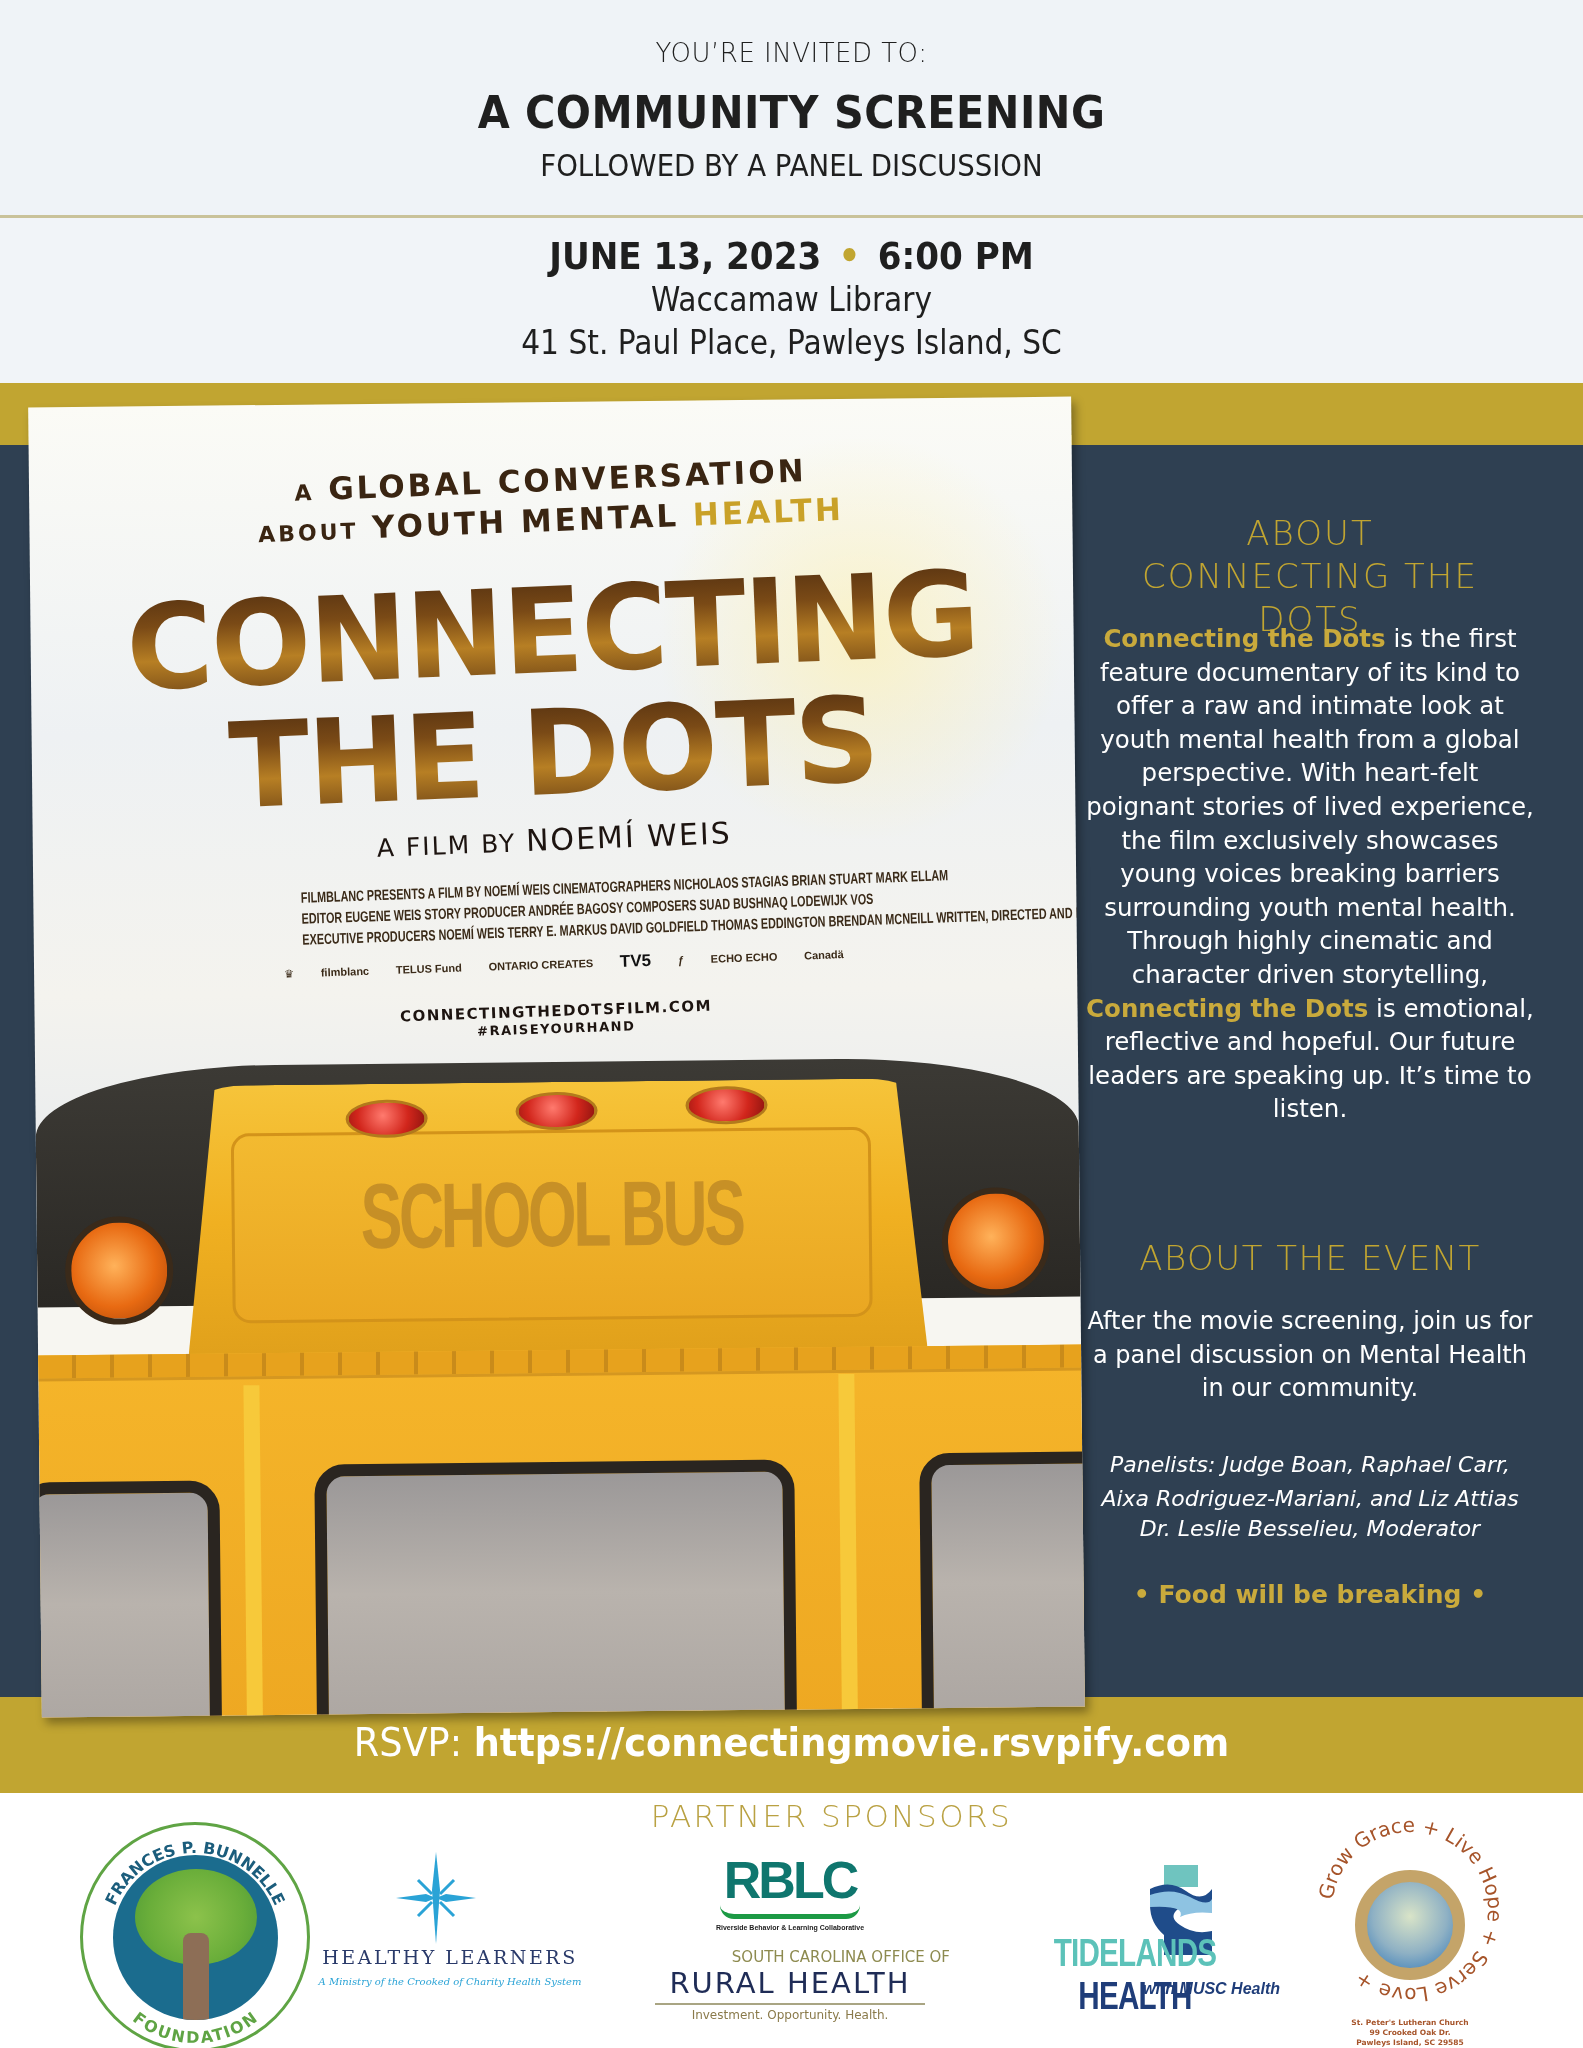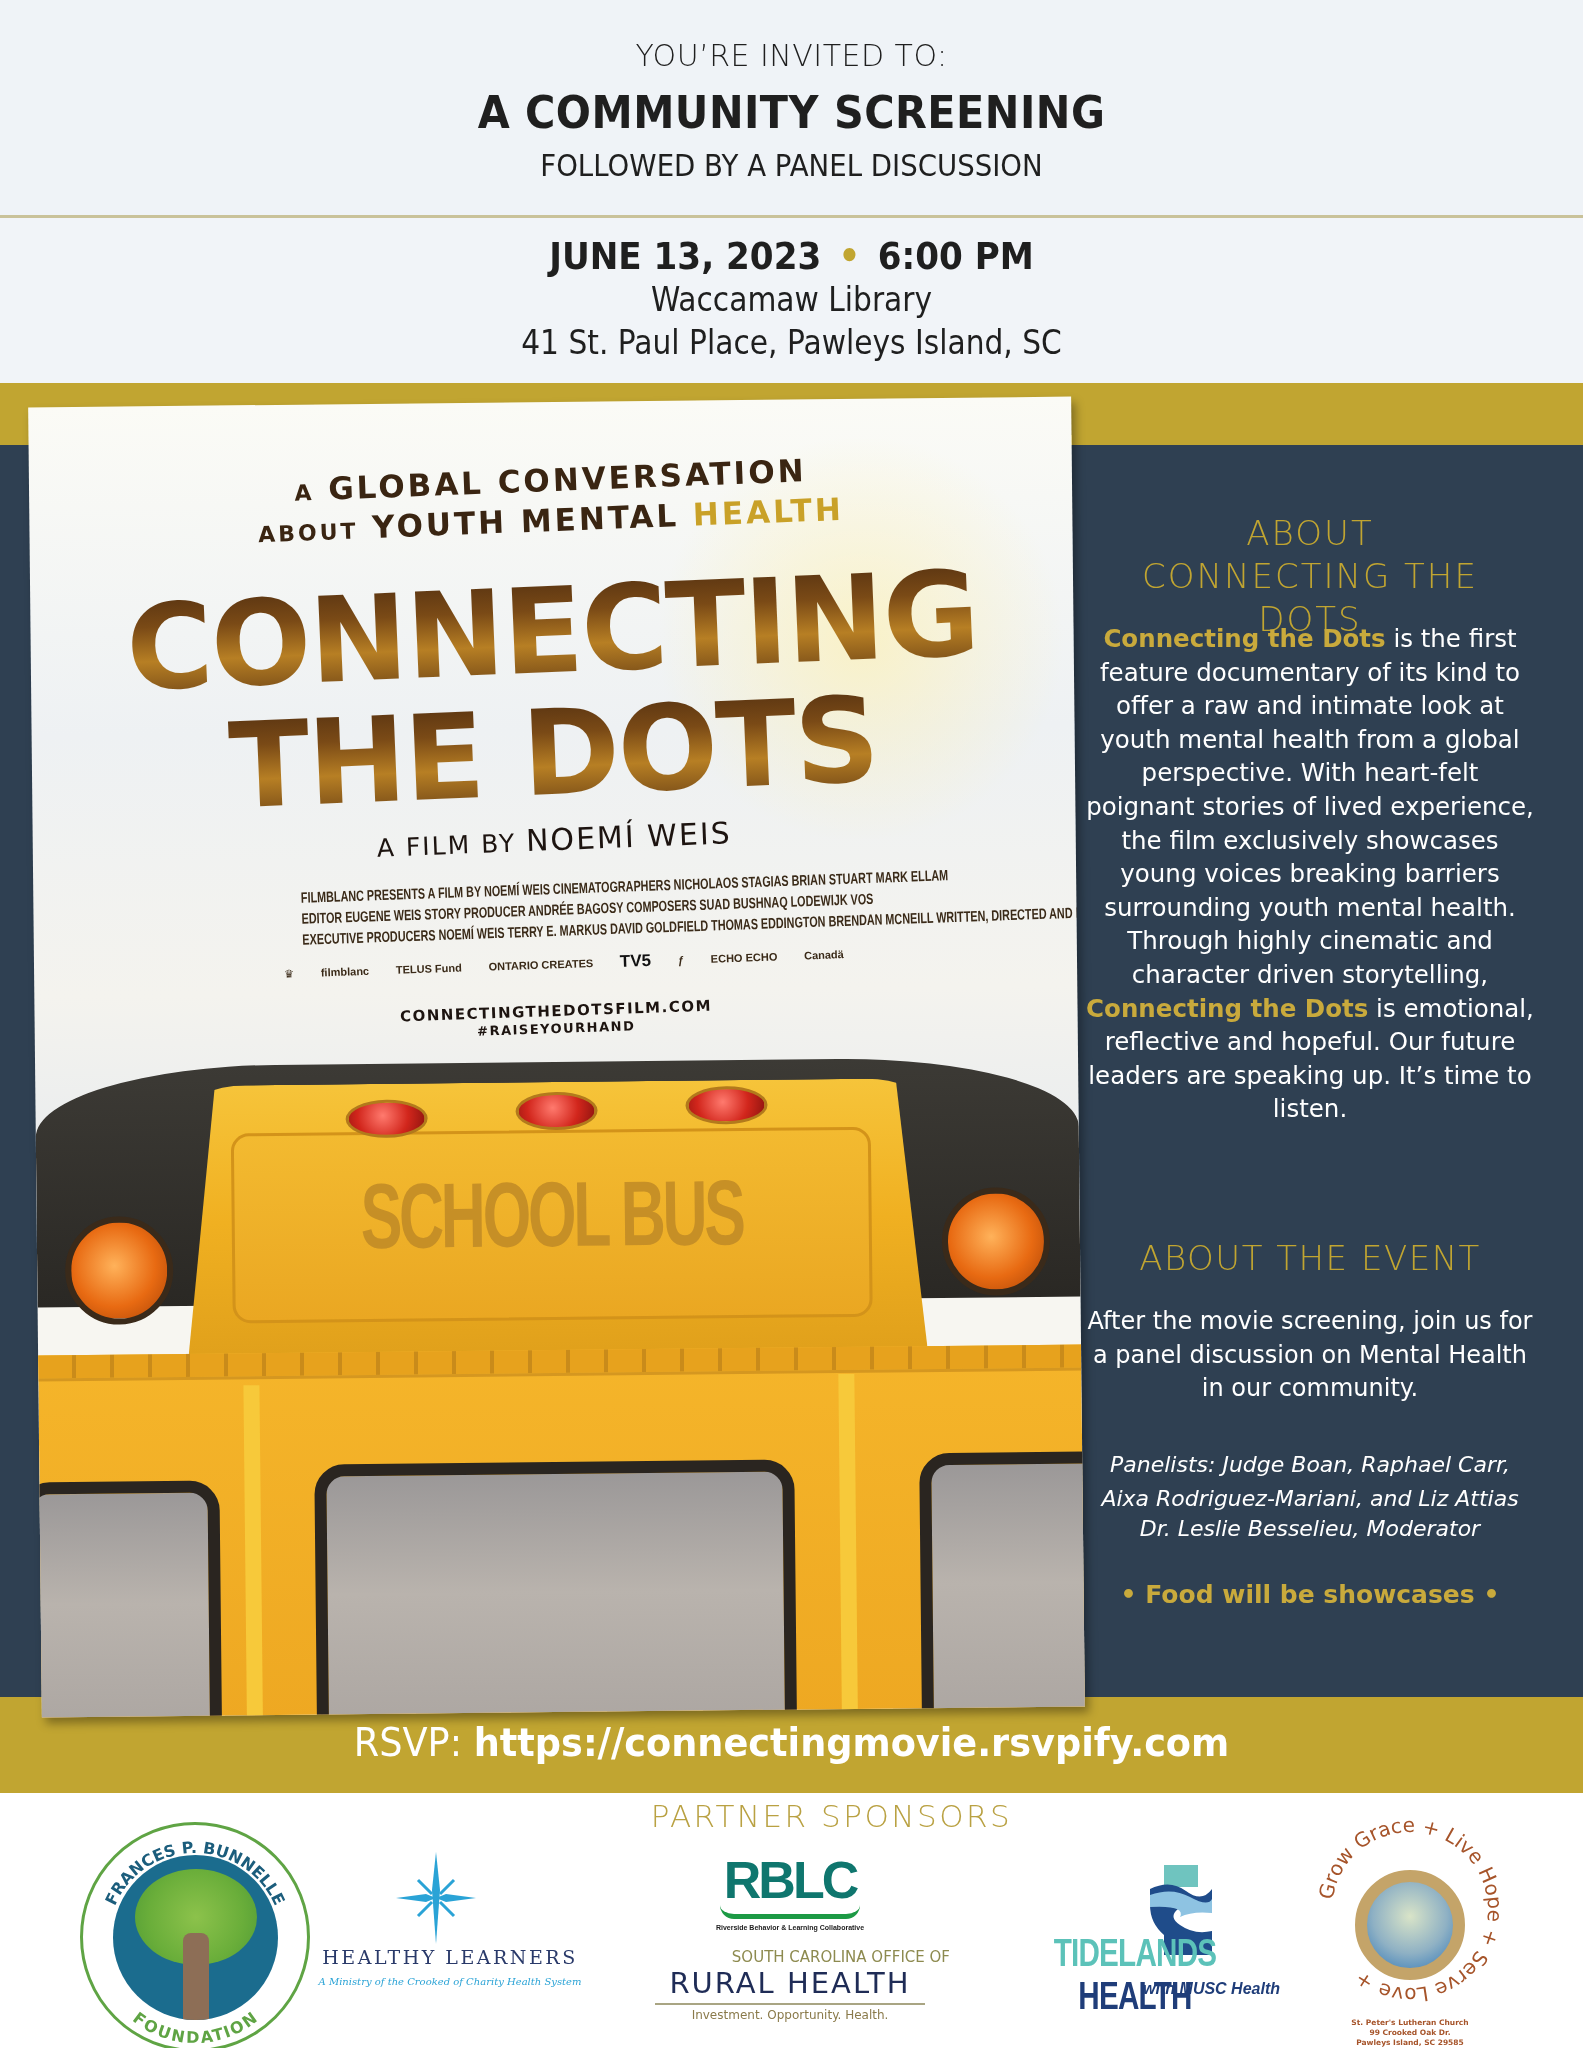--- a/index.html
+++ b/index.html
@@ -1,21 +1,21 @@
 <!DOCTYPE html>
 <html><head>
 <meta charset="utf-8">
 <style>
   * { box-sizing: border-box; margin: 0; padding: 0; }
   html, body { width: 1583px; height: 2048px; overflow: hidden; background: #ffffff; }
   body { position: relative; font-family: "Liberation Sans", "DejaVu Sans", sans-serif; }
 
   
   .header { position: absolute; left: 0; top: 0; width: 1583px; height: 215px; background: #eff3f7; text-align: center; }
-  .invited { position: absolute; top: 38px; width: 100%; font-size: 30px; color: #1f1f1f; font-family: "DejaVu Sans", sans-serif; font-weight: 300; letter-spacing: 0.5px; }
+  .invited { position: absolute; top: 38px; width: 100%; font-size: 26px; color: #1f1f1f; font-family: "DejaVu Sans", sans-serif; font-weight: 300; letter-spacing: 0.5px; }
   .screening { position: absolute; top: 86px; width: 100%; font-size: 45px; font-weight: 700; color: #1f1f1f; font-family: "DejaVu Sans", sans-serif; letter-spacing: 0.5px; transform: scaleX(0.92); }
   .followed { position: absolute; top: 148px; width: 100%; font-size: 30px; color: #1f1f1f; font-family: "DejaVu Sans", sans-serif; transform: scaleX(0.92); }
   .divider { position: absolute; left: 0; top: 215px; width: 1583px; height: 3px; background: #c9c29a; }
 
   .datebox { position: absolute; left: 0; top: 218px; width: 1583px; height: 165px; background: #f1f4f8; text-align: center; }
   .dateline { position: absolute; top: 16px; width: 100%; font-size: 38px; font-weight: 700; color: #1f1f1f; font-family: "DejaVu Sans", sans-serif; transform: scaleX(0.9); }
   .dateline .dot { color: #c1a531; margin: 0 6px; }
   .venue { position: absolute; top: 62px; width: 100%; font-size: 33px; color: #1f1f1f; font-family: "DejaVu Sans", sans-serif; transform: scaleX(0.9); }
   .address { position: absolute; top: 105px; width: 100%; font-size: 33px; color: #1f1f1f; font-family: "DejaVu Sans", sans-serif; transform: scaleX(0.9); }
 
@@ -182,21 +182,21 @@
   <div>CONNECTING THE DOTS</div>
 </div>
 <div class="about-body">
   <span class="hl">Connecting the Dots</span><span> is the first feature documentary of its kind to offer a raw and intimate look at youth mental health from a global perspective. With heart-felt poignant stories of lived experience, the film exclusively showcases young voices breaking barriers surrounding youth mental health. Through highly cinematic and character driven storytelling, </span><span class="hl">Connecting the Dots</span><span> is emotional, reflective and hopeful. Our future leaders are speaking up. It’s time to listen.</span>
 </div>
 
 <div class="event-title">ABOUT THE EVENT</div>
 <div class="event-body">After the movie screening, join us for a panel discussion on Mental Health in our community.</div>
 <div class="panelists">Panelists: Judge Boan, Raphael Carr, Aixa Rodriguez-Mariani, and Liz Attias</div>
 <div class="moderator">Dr. Leslie Besselieu, Moderator</div>
-<div class="food">• Food will be showcases •</div>
+<div class="food">• Food will be breaking •</div>
 
 <div class="rsvp">
   <span>RSVP:</span>
   <a class="url">https://connectingmovie.rsvpify.com</a>
 </div>
 
 <div class="sponsors-title">PARTNER SPONSORS</div>
 
 <div class="logo bunnelle-ring">
   <div class="bunnelle-inner">

